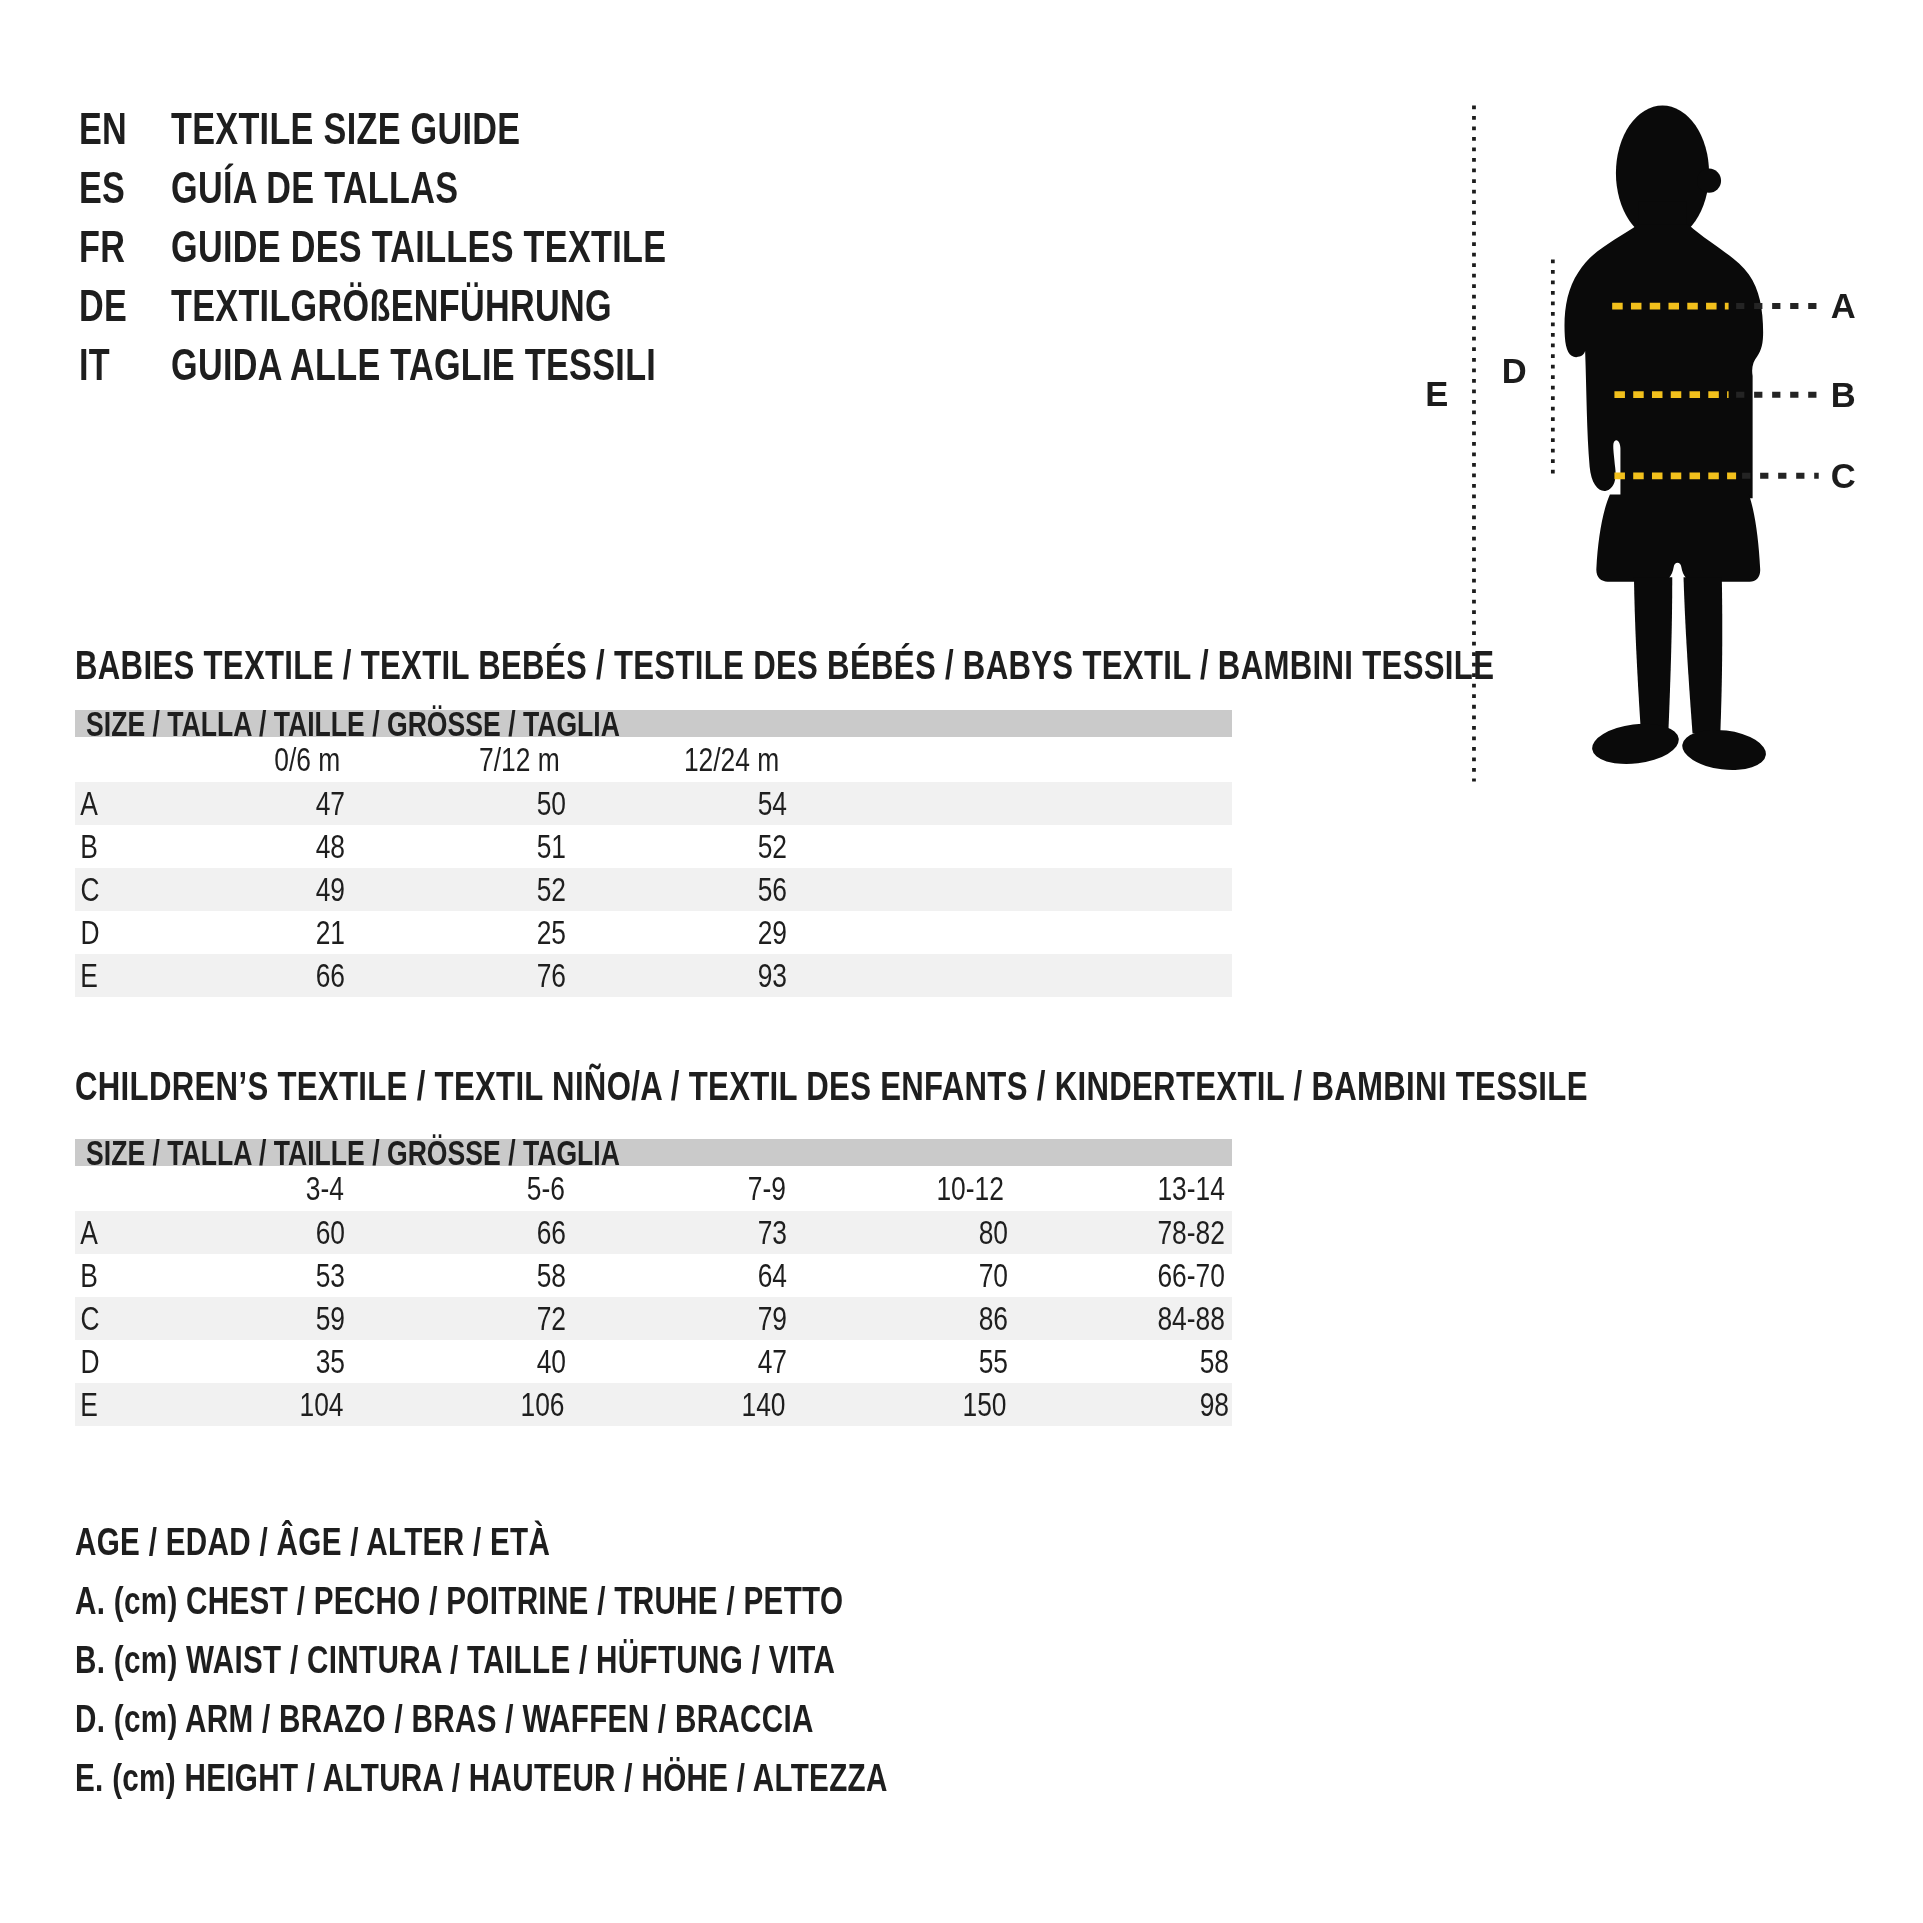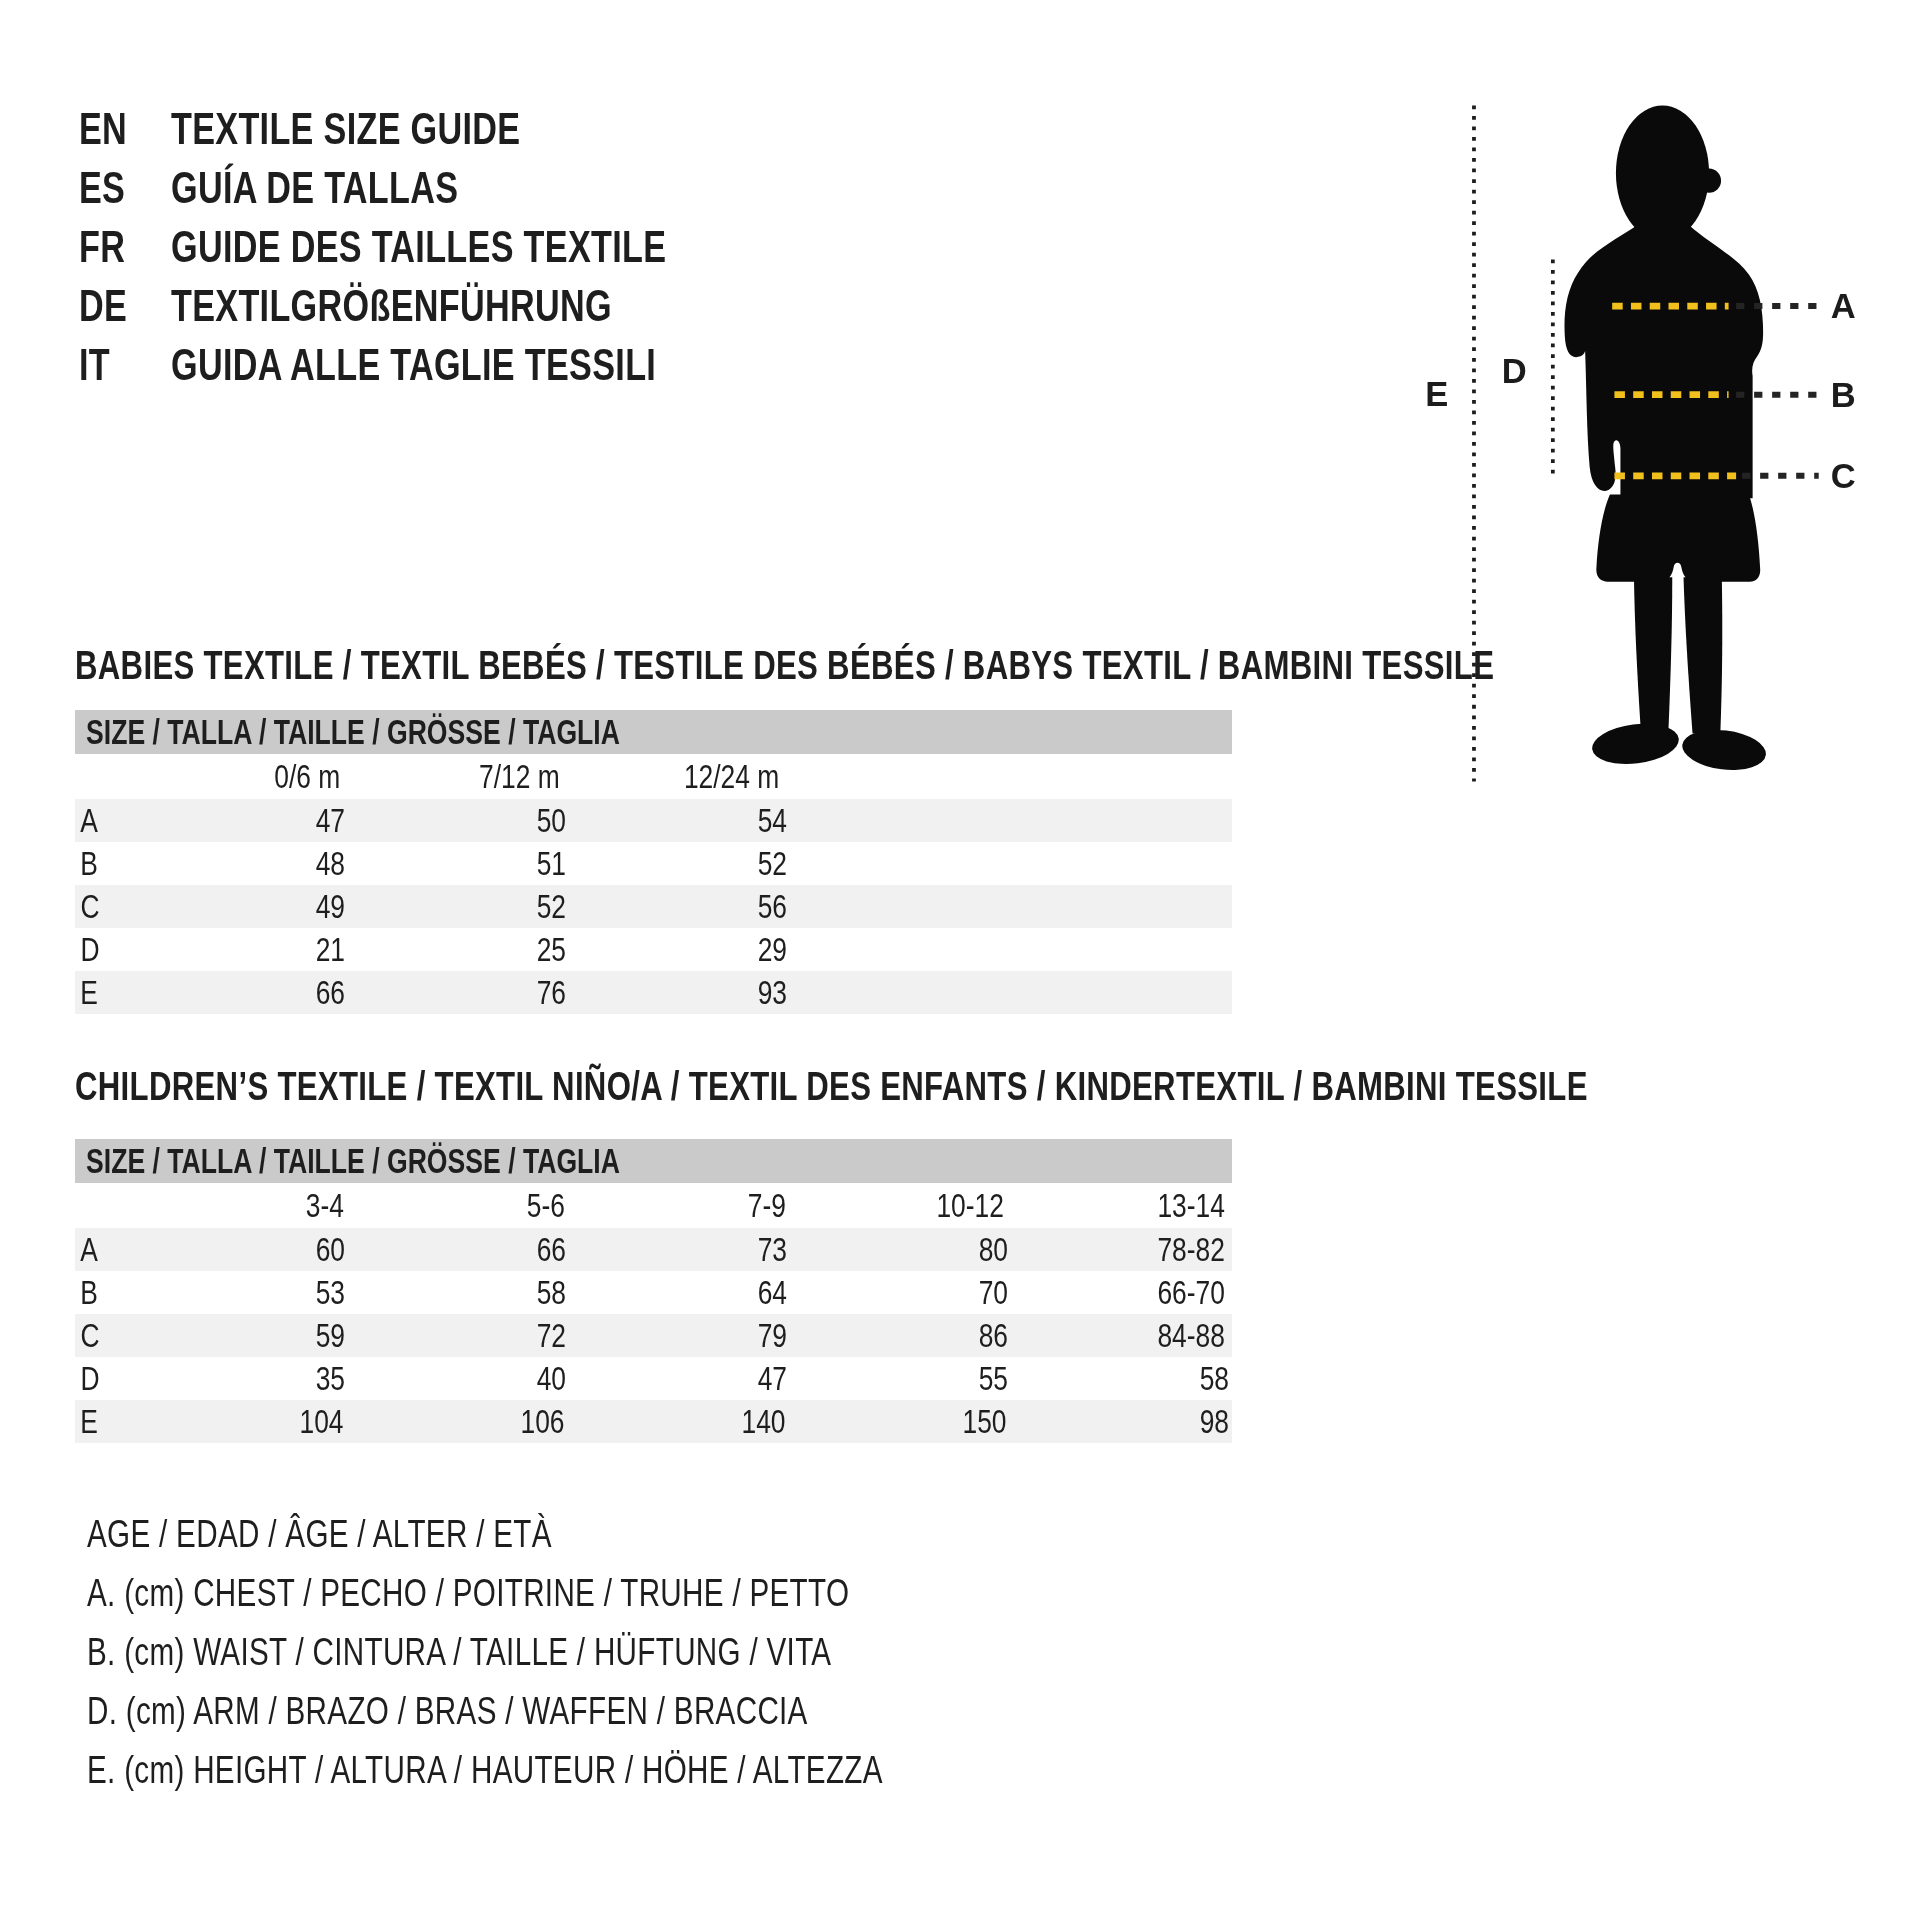--- a/index.html
+++ b/index.html
@@ -13,31 +13,31 @@
   
   .langs{position:absolute;left:79px;top:96px;}
   .lang-row{display:flex;height:59px;align-items:flex-end;font-size:45px;font-weight:700;letter-spacing:0.4px;}
   .lang-row .code{width:92px;flex:0 0 92px;}
 
   
   .sec-title{position:absolute;left:75px;font-size:41px;font-weight:700;line-height:53px;height:53px;letter-spacing:0.4px;}
 
   
   .grid{position:absolute;left:75px;width:1157px;}
-  .bar{height:44px;background:#cacaca;display:flex;align-items:center;padding-left:10.5px;box-sizing:border-box;
+  .bar{height:27px;background:#cacaca;display:flex;align-items:center;padding-left:10.5px;box-sizing:border-box;
        font-size:35px;font-weight:700;}
   .trow{display:flex;height:43px;align-items:center;font-size:33px;font-weight:400;}
   .hrow{height:45px;}
   .trow .c0{width:53px;flex:0 0 53px;text-align:left;padding-left:3px;box-sizing:border-box;}
   .trow .c{width:221px;flex:0 0 221px;text-align:right;}
   .stripe{background:#f1f1f1;}
 
   
   .legend{position:absolute;left:75px;top:1512px;}
-  .legend-line{height:59px;display:flex;font-size:39px;font-weight:400;letter-spacing:0.4px;margin-left:12px;}
+  .legend-line{height:59px;display:flex;align-items:center;font-size:39px;font-weight:700;letter-spacing:0.4px;}
 
   
   .figure{position:absolute;left:1413px;top:89px;}
   .dotv{stroke:#1c1c1c;stroke-width:5;stroke-dasharray:5 9;fill:none;}
   .dashy{stroke:#f2c01c;stroke-width:9;stroke-dasharray:14 11;fill:none;}
   .dashd{stroke:#242424;stroke-width:8;stroke-dasharray:11 13;fill:none;}
   .flbl{font-family:"Liberation Sans",sans-serif;font-size:46px;font-weight:700;fill:#1c1c1c;}
 </style>
 </head>
 <body>

